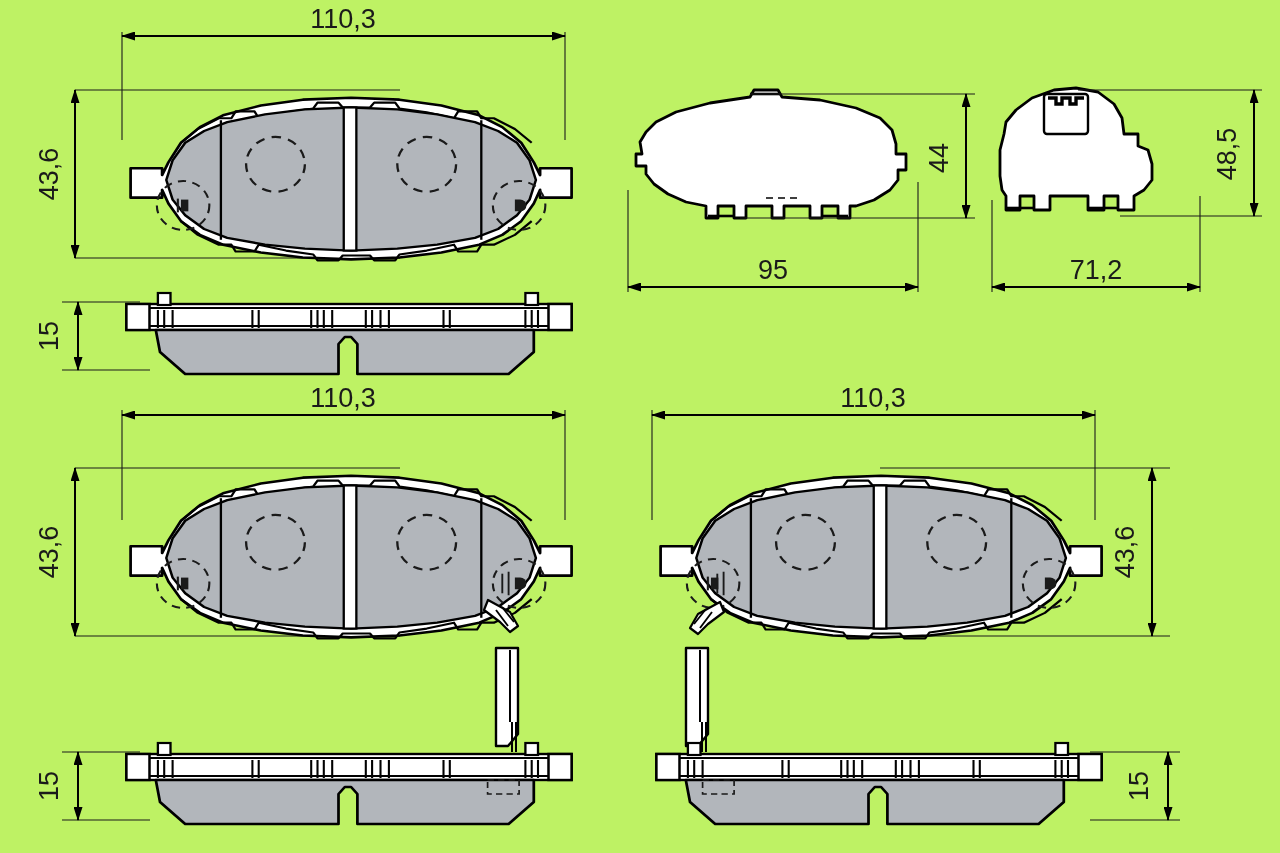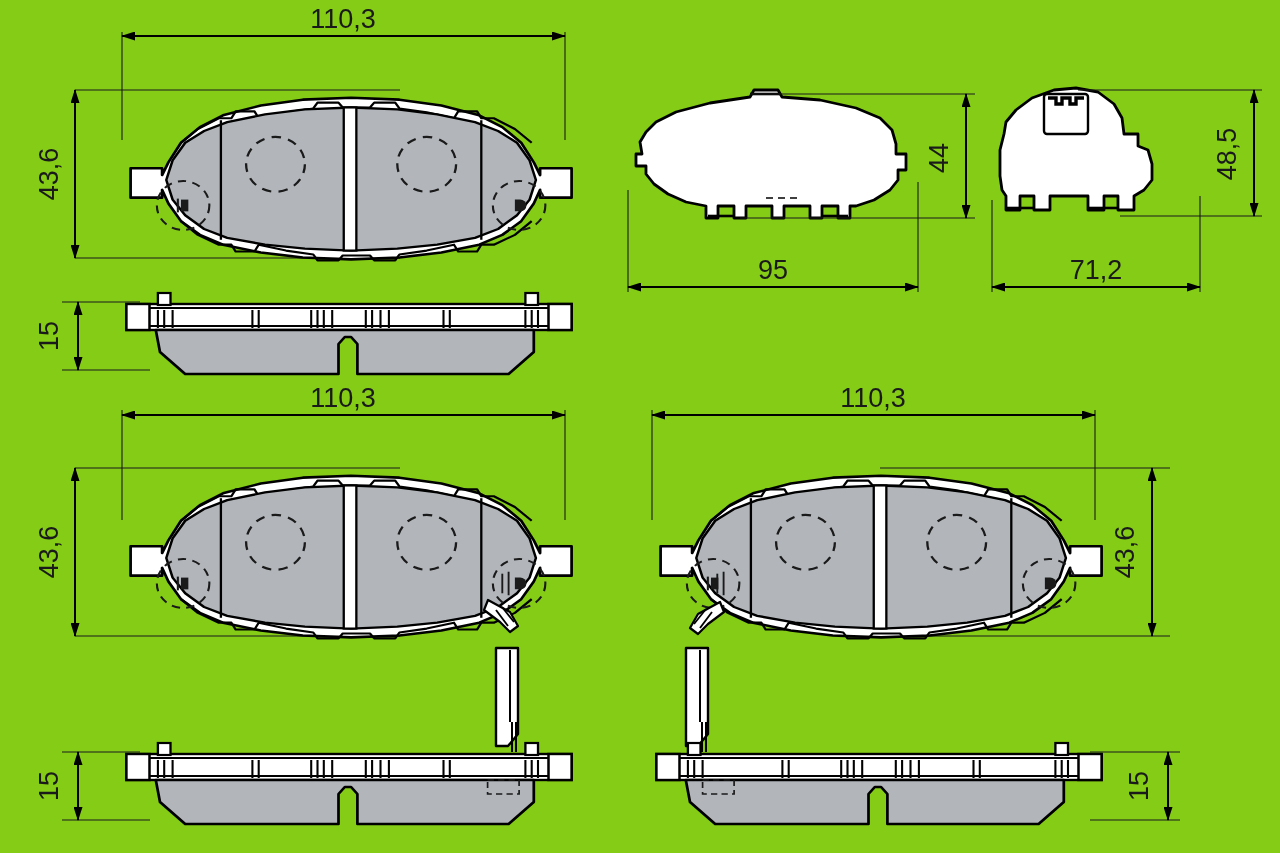--- a/index.html
+++ b/index.html
@@ -1,18 +1,18 @@
 <!DOCTYPE html>
 <html><head>
 <meta charset="utf-8">
 <style>
   html,body{margin:0;padding:0;background:#ffffff;}
   body{width:1280px;height:853px;overflow:hidden;
        font-family:"Liberation Sans","DejaVu Sans",sans-serif;}
-  #stage{position:relative;width:1280px;height:853px;background:#84cc16;}
+  #stage{position:relative;width:1280px;height:853px;background:#bef264;}
   svg.draw{position:absolute;left:0;top:0;width:1280px;height:853px;}
   .dimtxt{font-family:"Liberation Sans","DejaVu Sans",sans-serif;
           font-size:27px;fill:#1a1a1a;}
 </style>
 </head>
 <body>
 
 <div id="stage">
 <svg class="draw" viewBox="0 0 1280 853">
   <defs>

